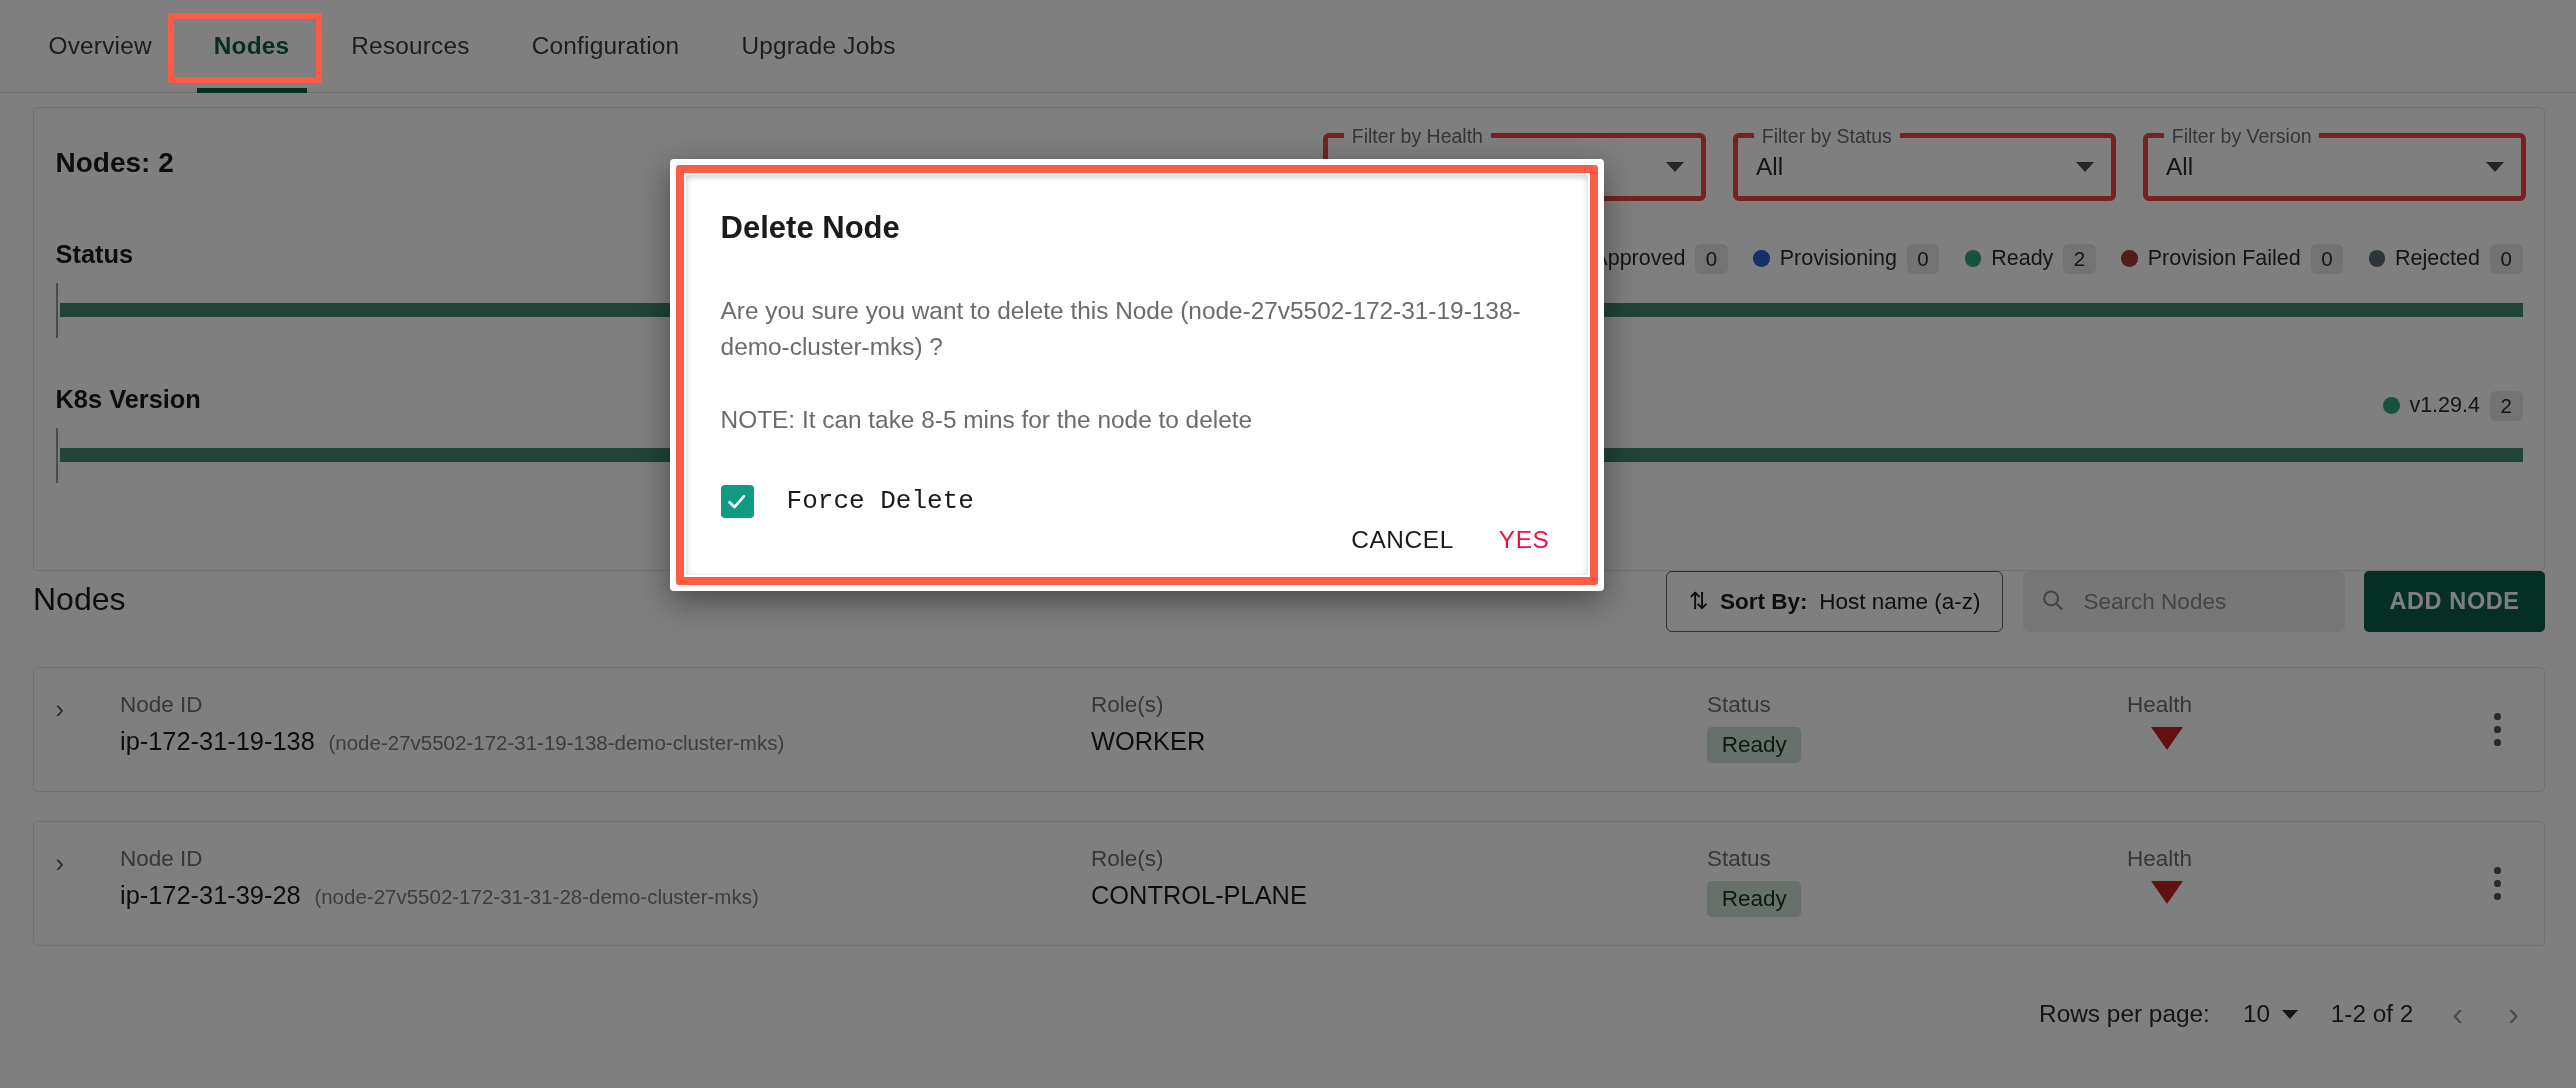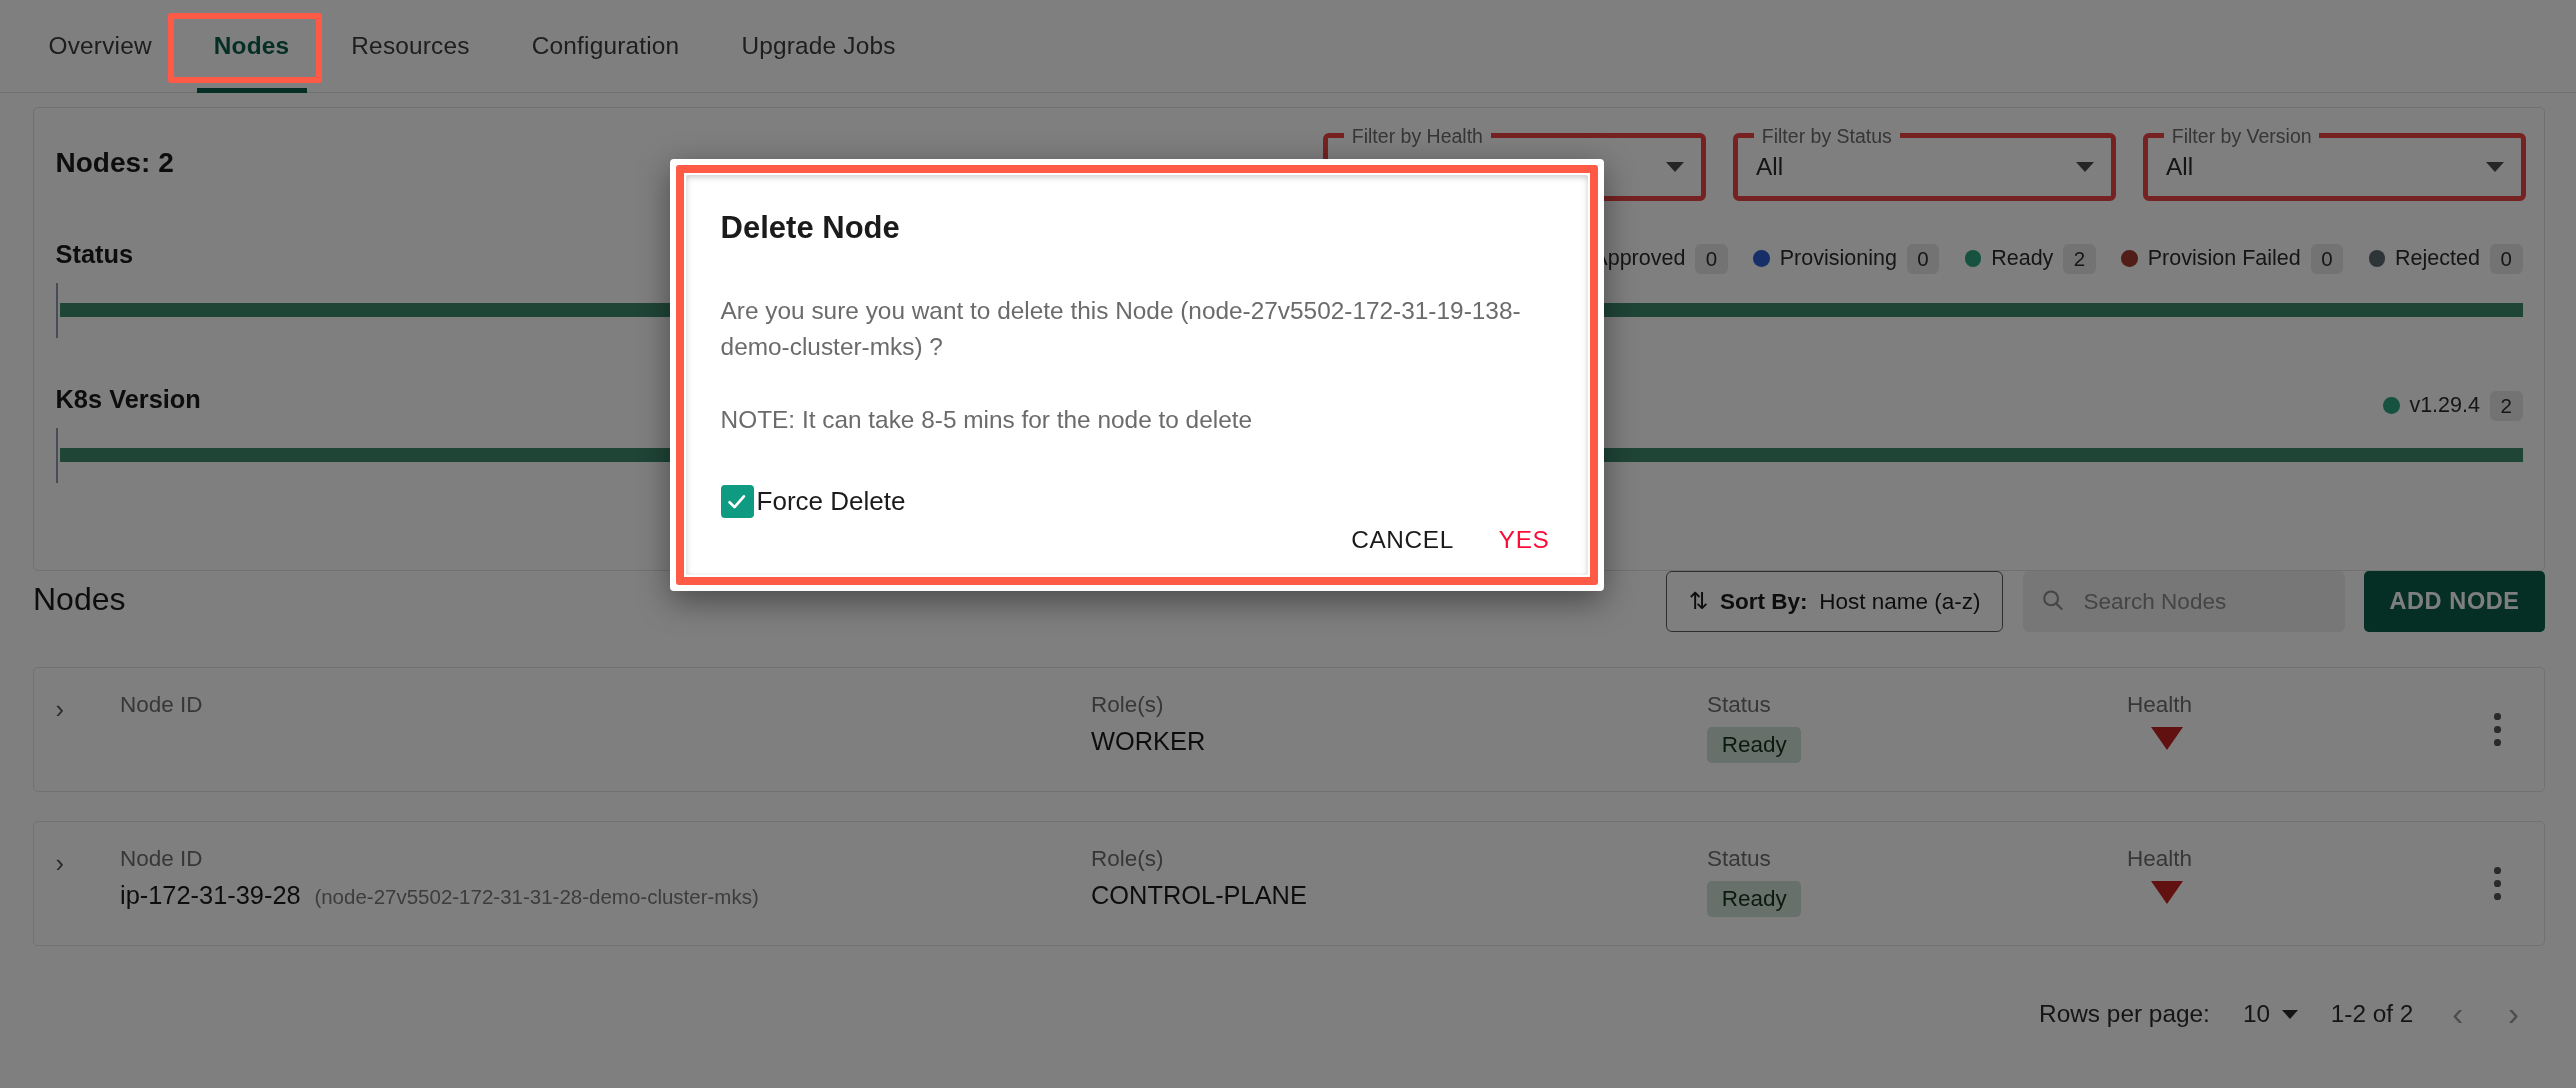--- a/index.html
+++ b/index.html
@@ -189,21 +189,21 @@
     position: absolute; inset: 5.9px; border: 8.8px solid #ff5a46; border-radius: 2.9px;
   }
   .modal-inner {
     position: absolute; inset: 15.6px; background: #fff; border-radius: 2px;
     box-shadow: inset 0 2px 5.9px rgba(0,0,0,0.22);
     padding: 35px 35px 23.5px 35px;
   }
   .modal-title { font-size: 31px; font-weight: 700; color: #1b1b1b; }
   .modal-body { margin-top: 47px; font-size: 24.4px; color: #6b6b6b; line-height: 1.48; max-width: 840px; }
   .modal-note { margin-top: 41px; font-size: 24.4px; color: #6b6b6b; }
-  .force-row { margin-top: 51px; display: flex; align-items: center; gap: 3px; cursor: pointer; }
+  .force-row { margin-top: 51px; display: flex; align-items: center; gap: 33px; cursor: pointer; font-family: Liberation Mono, monospace; }
   .cbox {
     width: 33px; height: 33px; border-radius: 3.9px; background: #0f9b81;
     display: flex; align-items: center; justify-content: center;
   }
   .cbox svg { display: block; }
   .force-label { font-size: 26px; color: #1b1b1b; }
   .modal-actions {
     position: absolute; right: 39px; bottom: 21.5px; display: flex; align-items: center; gap: 45px;
   }
   .btn-cancel {
@@ -337,20 +337,24 @@
         </div>
 
         <button class="add-node-btn">ADD NODE</button>
       </div>
     </div>
 
     <div class="node-row r1">
       <span class="chev">›</span>
       <div class="col col-id">
         <div class="col-label">Node ID</div>
+        <div class="col-main">
+          <span>ip-172-31-19-138</span>
+          <span class="node-sub">(node-27v5502-172-31-19-138-demo-cluster-mks)</span>
+        </div>
       </div>
       <div class="col col-role">
         <div class="col-label">Role(s)</div>
         <div class="col-main">
             <span>WORKER</span>
           </div>
       </div>
       <div class="col col-stat">
         <div class="col-label">Status</div>
         <div class="col-main">

